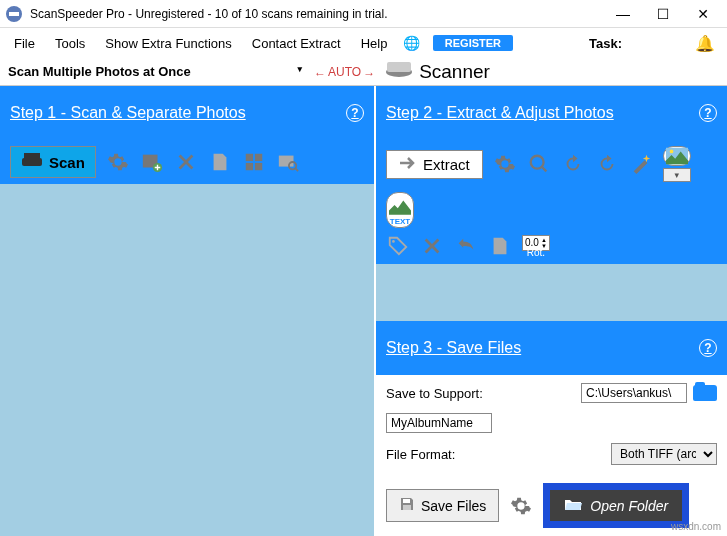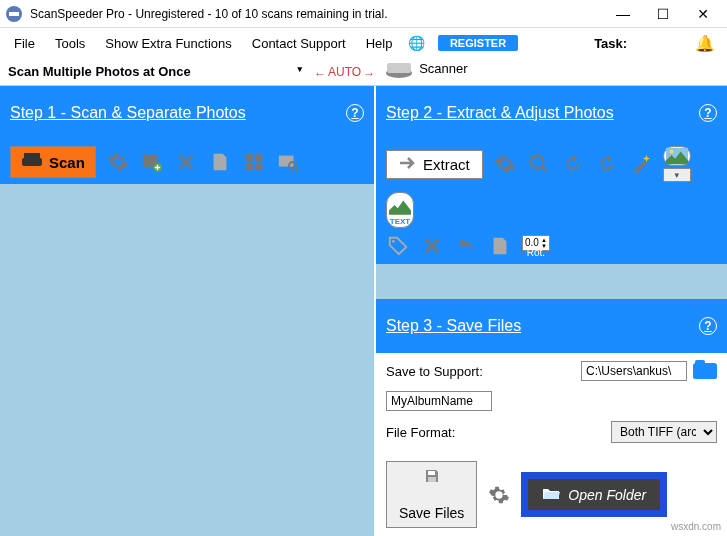--- a/index.html
+++ b/index.html
@@ -19,33 +19,33 @@
 .menubar .spacer-mid { flex: 0 0 70px; }
 .menubar .task { font-size: 13px; color: #000; font-weight: 600; }
 .menubar .spacer-end { flex: 1; }
 .menubar .bell { color: #1a8cff; font-size: 16px; margin-right: 8px; }
 
 
 .subbar { height: 28px; display: flex; align-items: center; padding: 0 4px 0 8px; border-bottom: 1px solid #ccc; gap: 6px; }
 .subbar .dropdown { flex: 0 0 300px; font-weight: 600; font-size: 13px; display: flex; justify-content: space-between; padding-right: 6px; }
 .subbar .dropdown::after { content: "▾"; font-size: 9px; }
 .subbar .auto { color: #d04040; font-size: 12px; display: flex; align-items: center; gap: 2px; }
-.subbar .scanner-btn { display: flex; align-items: flex-start; gap: 6px; font-size: 13px; padding: 2px 4px; }
+.subbar .scanner-btn { display: flex; align-items: flex-end; gap: 6px; font-size: 19px; padding: 2px 4px; }
 
 
 .main { display: flex; height: calc(536px - 28px - 30px - 28px); }
 .left { width: 374px; flex-shrink: 0; }
 .right { flex: 1; display: flex; flex-direction: column; border-left: 2px solid #fff; }
 
 .panel-head { background: #1a8cff; color: #fff; padding: 18px 10px; font-size: 16px; display: flex; align-items: center; justify-content: space-between; text-decoration: underline; }
 .panel-head .help { width: 18px; height: 18px; border: 1.5px solid #fff; border-radius: 50%; display: flex; align-items: center; justify-content: center; font-size: 12px; font-weight: 600; }
 
 .toolbar { background: #1a8cff; padding: 6px 10px; display: flex; align-items: center; gap: 10px; flex-wrap: wrap; }
 .toolbar.row2 { padding-top: 0; }
-.btn-yellow { background: #f97316; border: 1px solid #888; padding: 5px 10px; display: flex; align-items: center; gap: 6px; font-size: 15px; font-weight: 600; cursor: pointer; }
+.btn-yellow { background: #0ea5e9; border: 1px solid #888; padding: 5px 10px; display: flex; align-items: center; gap: 6px; font-size: 15px; font-weight: 600; cursor: pointer; }
 .btn-yellow span.icon { font-size: 16px; }
 .btn-white { background: #fff; border: 1px solid #888; padding: 5px 12px; display: flex; align-items: center; gap: 6px; font-size: 15px; cursor: pointer; }
 .tool-icon { width: 24px; height: 24px; display: flex; align-items: center; justify-content: center; color: #555; cursor: pointer; background: transparent; border: none; }
 .tool-icon svg { width: 22px; height: 22px; }
 .tool-icon.active { background: #fff; border-radius: 12px; }
 .zoom-group { background: #fff; border: 1px solid #888; display: flex; align-items: center; padding: 1px 2px; font-size: 10px; gap: 2px; }
 .tiny-lbl { color: #fff; font-size: 10px; text-align: center; width: 100%; margin-top: -4px; }
 
 .canvas-blue { background: #a3cee3; flex: 1; }
 .left .canvas-blue { height: calc(100% - 32px - 48px); }
@@ -55,21 +55,21 @@
 .step3 { background: #fff; flex: 1; display: flex; flex-direction: column; }
 .step3-body { padding: 8px 10px; font-size: 13px; display: flex; flex-direction: column; gap: 10px; }
 .form-row { display: flex; align-items: center; justify-content: space-between; }
 .form-row label { color: #000; }
 .form-row .right-grp { display: flex; align-items: center; gap: 6px; }
 .form-row input, .form-row select { border: 1px solid #888; padding: 2px 4px; font-size: 12px; width: 106px; }
 .folder-icon { width: 24px; height: 16px; background: #1a8cff; border-radius: 3px 3px 2px 2px; position: relative; }
 .folder-icon::before { content: ""; position: absolute; top: -3px; left: 2px; width: 10px; height: 4px; background: #1a8cff; border-radius: 2px 2px 0 0; }
 
 .step3-actions { display: flex; align-items: center; gap: 10px; margin-top: 8px; }
-.btn-save { background: #efefef; border: 1px solid #888; padding: 6px 12px; display: flex; align-items: center; gap: 18px; font-size: 14px; cursor: pointer; flex-direction: column; }
+.btn-save { background: #efefef; border: 1px solid #888; padding: 6px 12px; display: flex; align-items: center; gap: 6px; font-size: 14px; cursor: pointer; }
 .btn-open { background: #404040; color: #fff; border: 7px solid #1d4ed8; padding: 7px 14px; display: flex; align-items: flex-end; gap: 8px; font-size: 14px; cursor: pointer; font-style: italic; }
 
 .watermark { position: absolute; right: 6px; bottom: 4px; font-size: 10px; color: #999; }
 
 
 .gray { fill: #777; }
 .light { fill: #aaa; }
 </style>
 </head>
 <body>
@@ -84,21 +84,21 @@
   <span class="title">ScanSpeeder Pro - Unregistered - 10 of 10 scans remaining in trial.</span>
   <div class="winbtn">―</div>
   <div class="winbtn">☐</div>
   <div class="winbtn">✕</div>
 </div>
 
 <div class="menubar">
   <div class="mitem">File</div>
   <div class="mitem">Tools</div>
   <div class="mitem">Show Extra Functions</div>
-  <div class="mitem">Contact Support</div>
+  <div class="mitem">Contact Extract</div>
   <div class="mitem">Help</div>
   <div class="globe">🌐</div>
   <div class="register">REGISTER</div>
   <div class="spacer-mid"></div>
   <div class="task">Task:</div>
   <div class="spacer-end"></div>
   <div class="bell">🔔</div>
 </div>
 
 <div class="subbar">

